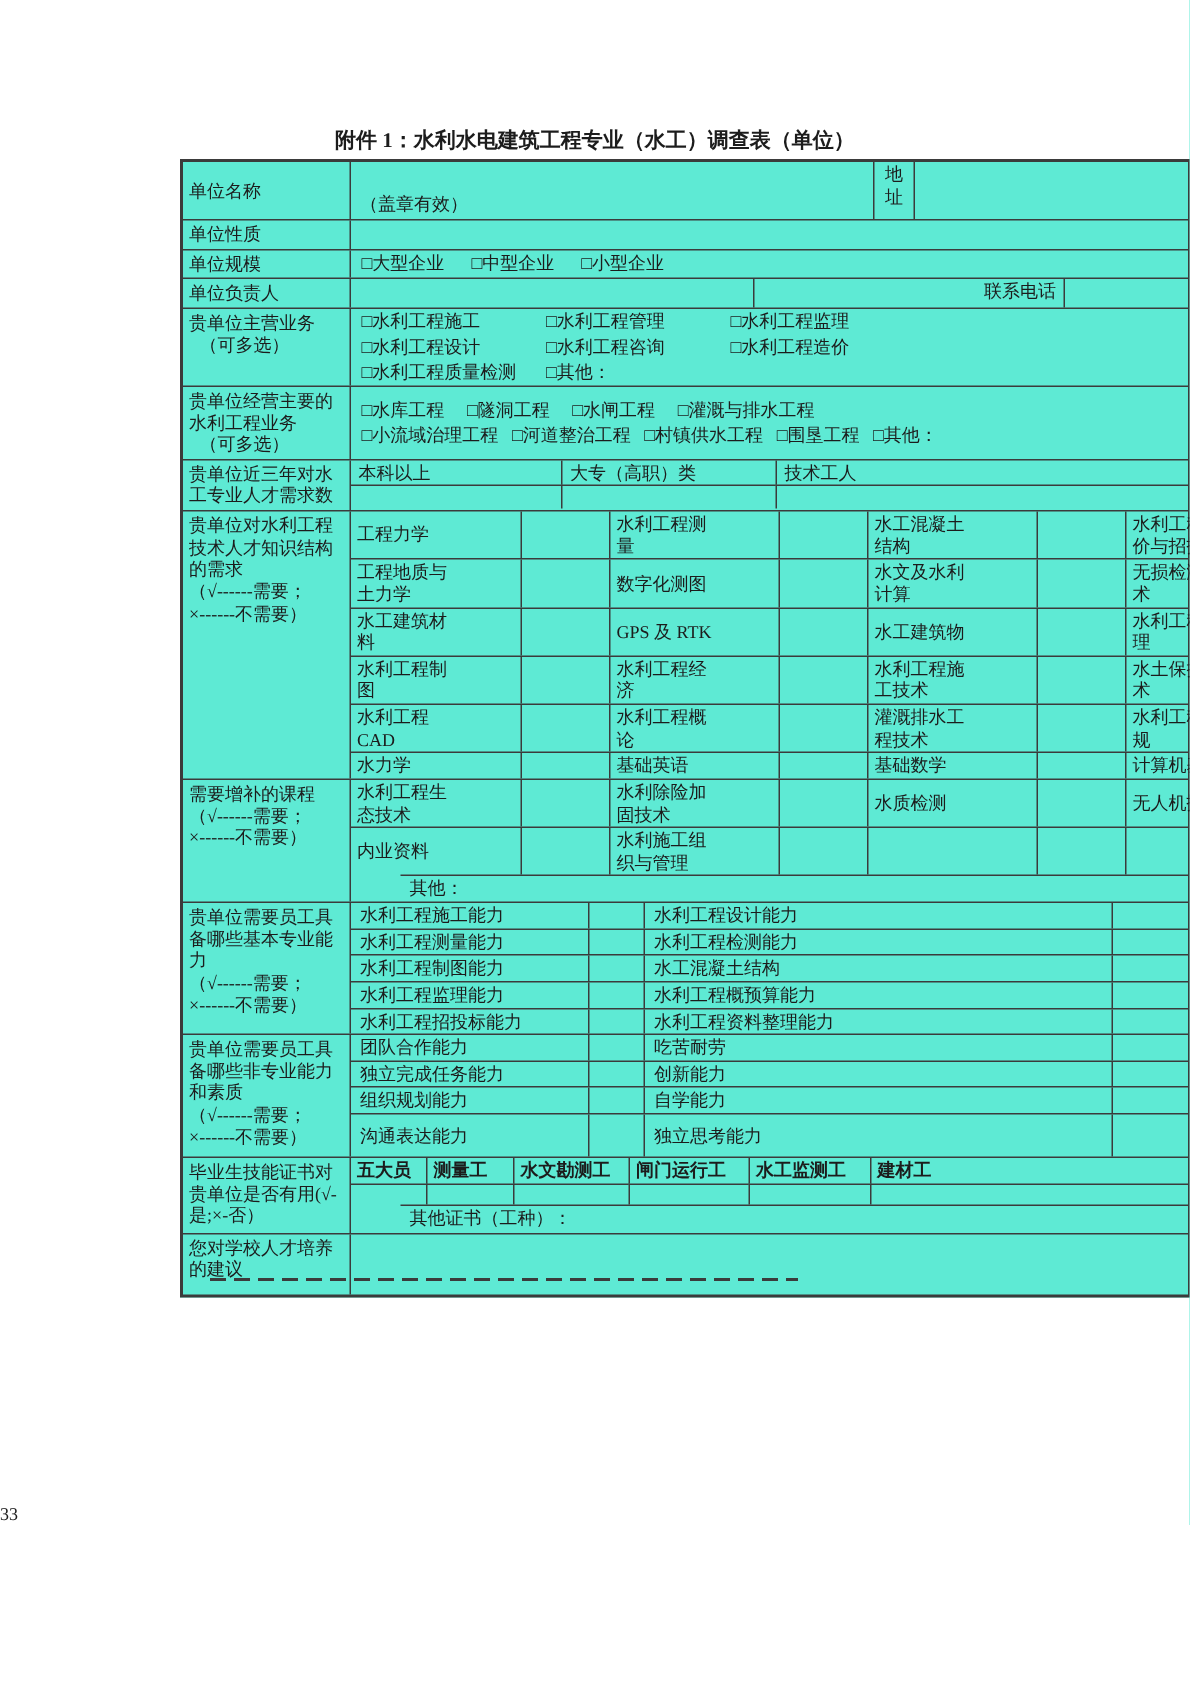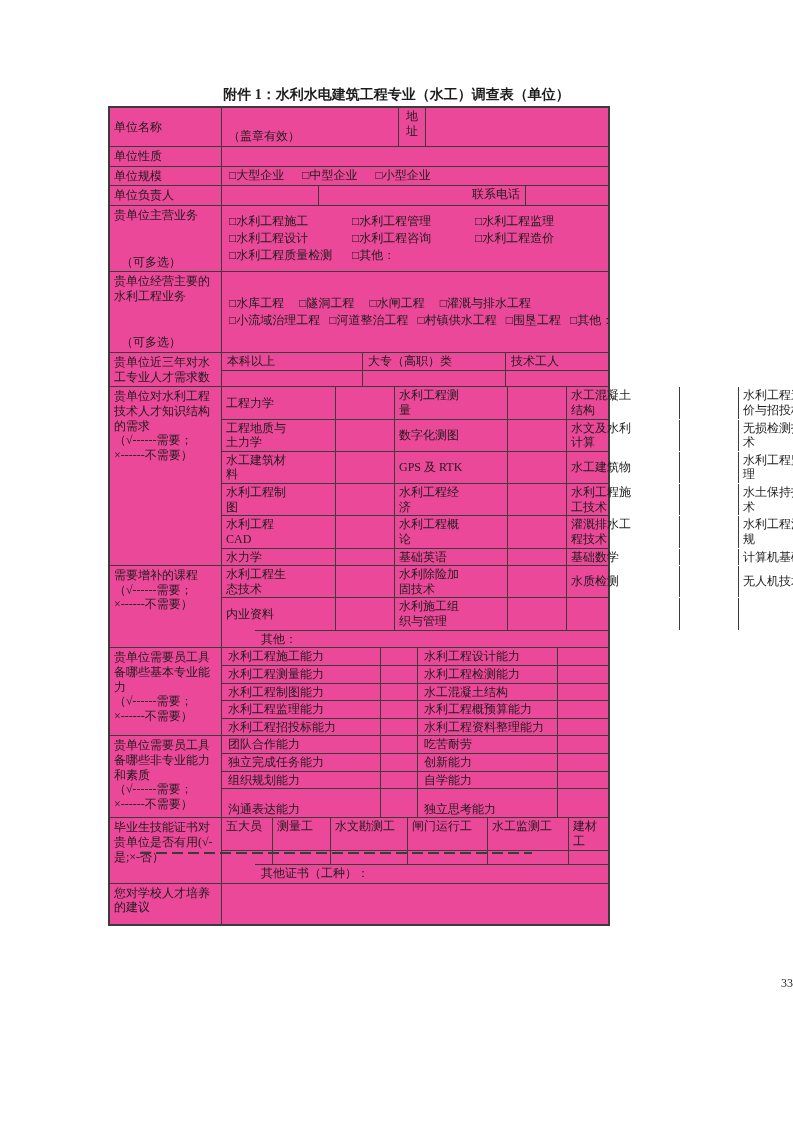--- a/index.html
+++ b/index.html
@@ -10,35 +10,35 @@
     font-family: "Liberation Serif", "DejaVu Serif", serif;
     font-size: 12px;
     line-height: 1.22;
     position: relative;
   }
   .title {
     position: absolute; top: 86px; left: 0; width: 100%;
     text-align: center; font-weight: bold; font-size: 14px;
   }
   .tbl {
-    position: absolute; left: 108px; top: 106px; width: 502px;
-    border: 2px solid #3b3b3b; background: #ec4899;
+    position: absolute; left: 120px; top: 106px; width: 674px;
+    border: 2px solid #3b3b3b; background: #5eead4;
   }
   .sec { display: flex; border-top: 1px solid #3b3b3b; }
   .sec:first-child { border-top: none; }
   .lbl {
     flex: 0 0 112px; width: 112px; border-right: 1px solid #3b3b3b;
     padding: 2px 3px 2px 4px; word-break: break-all;
   }
   .lbl.vc { display: flex; align-items: center; }
   .content { flex: 1; min-width: 0; display: flex; flex-direction: column; }
   .flexrow { flex-direction: row; }
   .bl { border-left: 1px solid #3b3b3b; }
   .bt { border-top: 1px solid #3b3b3b; }
-  .note { padding-left: 7px; margin-top: 32px; }
+  .note { padding-left: 7px; }
   .optline { display: flex; align-items: center; padding: 0 0 0 7px; min-height: 17px; }
   .opt { white-space: nowrap; }
   .ocol { display: inline-block; width: 123px; }
   
   .stamp { flex: 1; display: flex; align-items: flex-end; min-height: 38px; padding: 1px 6px 2px 6px; }
   .addr-lbl { flex: 0 0 27px; width: 27px; word-break: break-all; text-align: center; padding: 1px 2px; }
   .addr-val { flex: 0 0 183px; }
   
   .head-val { flex: 1; }
   .phone-lbl { flex: 0 0 207px; padding: 1px 5px; text-align: right; }
@@ -49,33 +49,33 @@
   
   .krow { display: grid; grid-template-columns: 85px 31px 85px 31px 85px 31px 85px 1fr; gap: 28px; }
   .krow > div { min-height: 100%; }
   .subj { padding: 1px 12px 1px 4px; display: flex; align-items: center; }
   .subj > span { display: inline-block; }
   .kr2 { min-height: 30px; }
   .kr1 { min-height: 17px; }
   .other-row { padding: 1px 6px; min-height: 17px; margin-left: 33px; }
   
   .arow { display: grid; grid-template-columns: 158px 37px 1fr 51px; align-items: center; }
-  .arow > div { min-height: 100%; display: flex; align-items: flex-end; }
+  .arow > div { min-height: 100%; display: flex; align-items: center; }
   .atext { padding: 1px 6px; min-height: 17px; }
   .arow.tall { min-height: 29px; }
   
-  .crow { display: grid; grid-template-columns: 50px 58px 77px 80px 81px 1fr; }
+  .crow { display: grid; grid-template-columns: 50px 58px 77px 80px 81px 1fr; font-weight: bold; }
   .crow > div { padding: 1px 4px; min-height: 16px; }
   .crow.empty > div { min-height: 14px; }
   .sugg-val { flex: 1; min-height: 40px; }
   .dash-line {
     position: absolute; left: 140px; top: 852px; width: 392px; height: 2px;
     background: repeating-linear-gradient(90deg, #3b3b3b 0 11px, transparent 11px 16px);
   }
-  .pagenum { position: absolute; top: 976px; left: 0; width: 100%; text-align: right; font-size: 12px; }
+  .pagenum { position: absolute; top: 1002px; left: 0; width: 100%; text-align: left; font-size: 12px; }
 </style>
 </head>
 <body>
 
 <div class="title">附件 1：水利水电建筑工程专业（水工）调查表（单位）</div>
 
 <div class="tbl">
 
   <div class="sec">
     <div class="lbl vc">单位名称</div>

